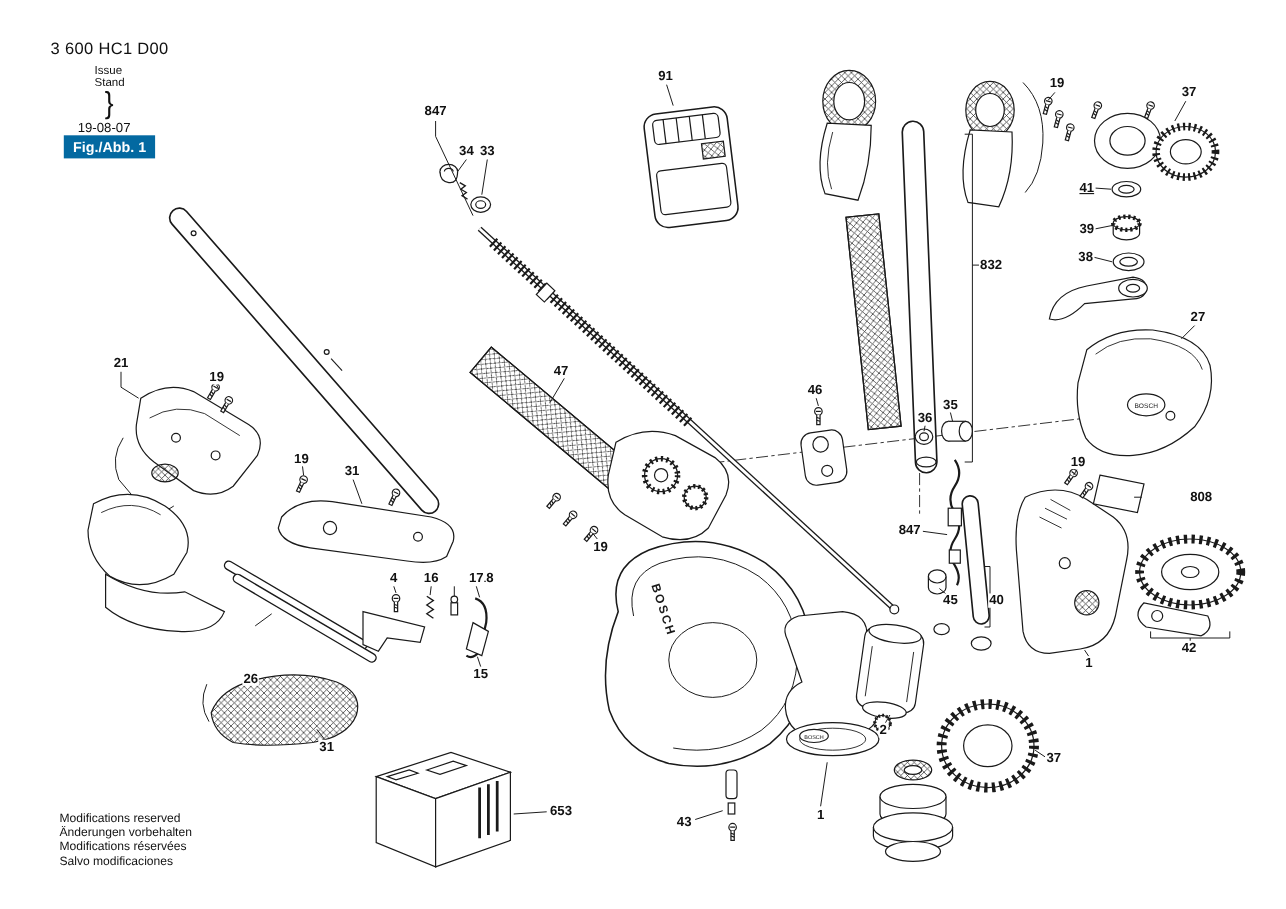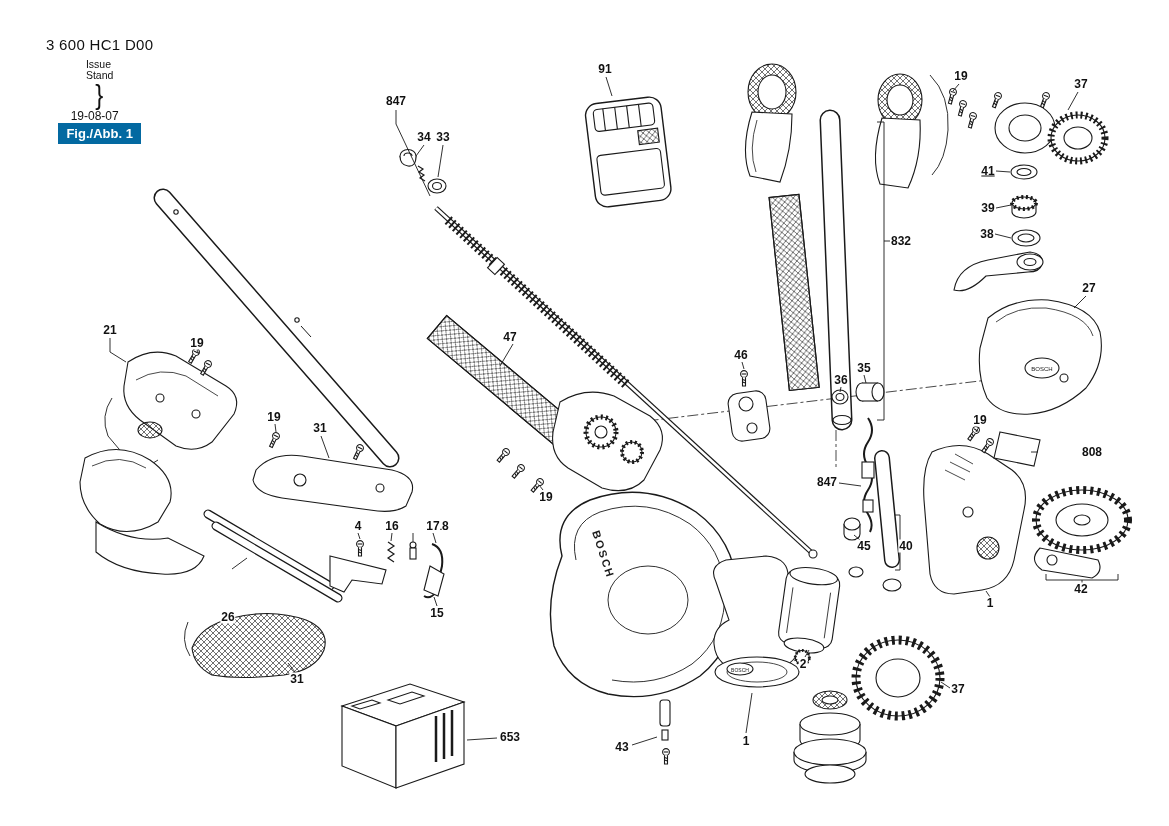--- a/index.html
+++ b/index.html
@@ -416,15 +416,21 @@
       <div class="issue-labels">
         <div>Issue</div>
         <div>Stand</div>
       </div>
       <div class="brace">}</div>
       <div class="issue-date">19-08-07</div>
       <div class="fig-box">Fig./Abb. 1</div>
     </div>
   </div>
 
+  <div class="footer-left">
+      <div class="tline">Modifications reserved</div>
+      <div class="tline">Änderungen vorbehalten</div>
+      <div class="tline">Modifications réservées</div>
+      <div class="tline">Salvo modificaciones</div>
+    </div>
 
 
 </div>
 
 </body></html>

